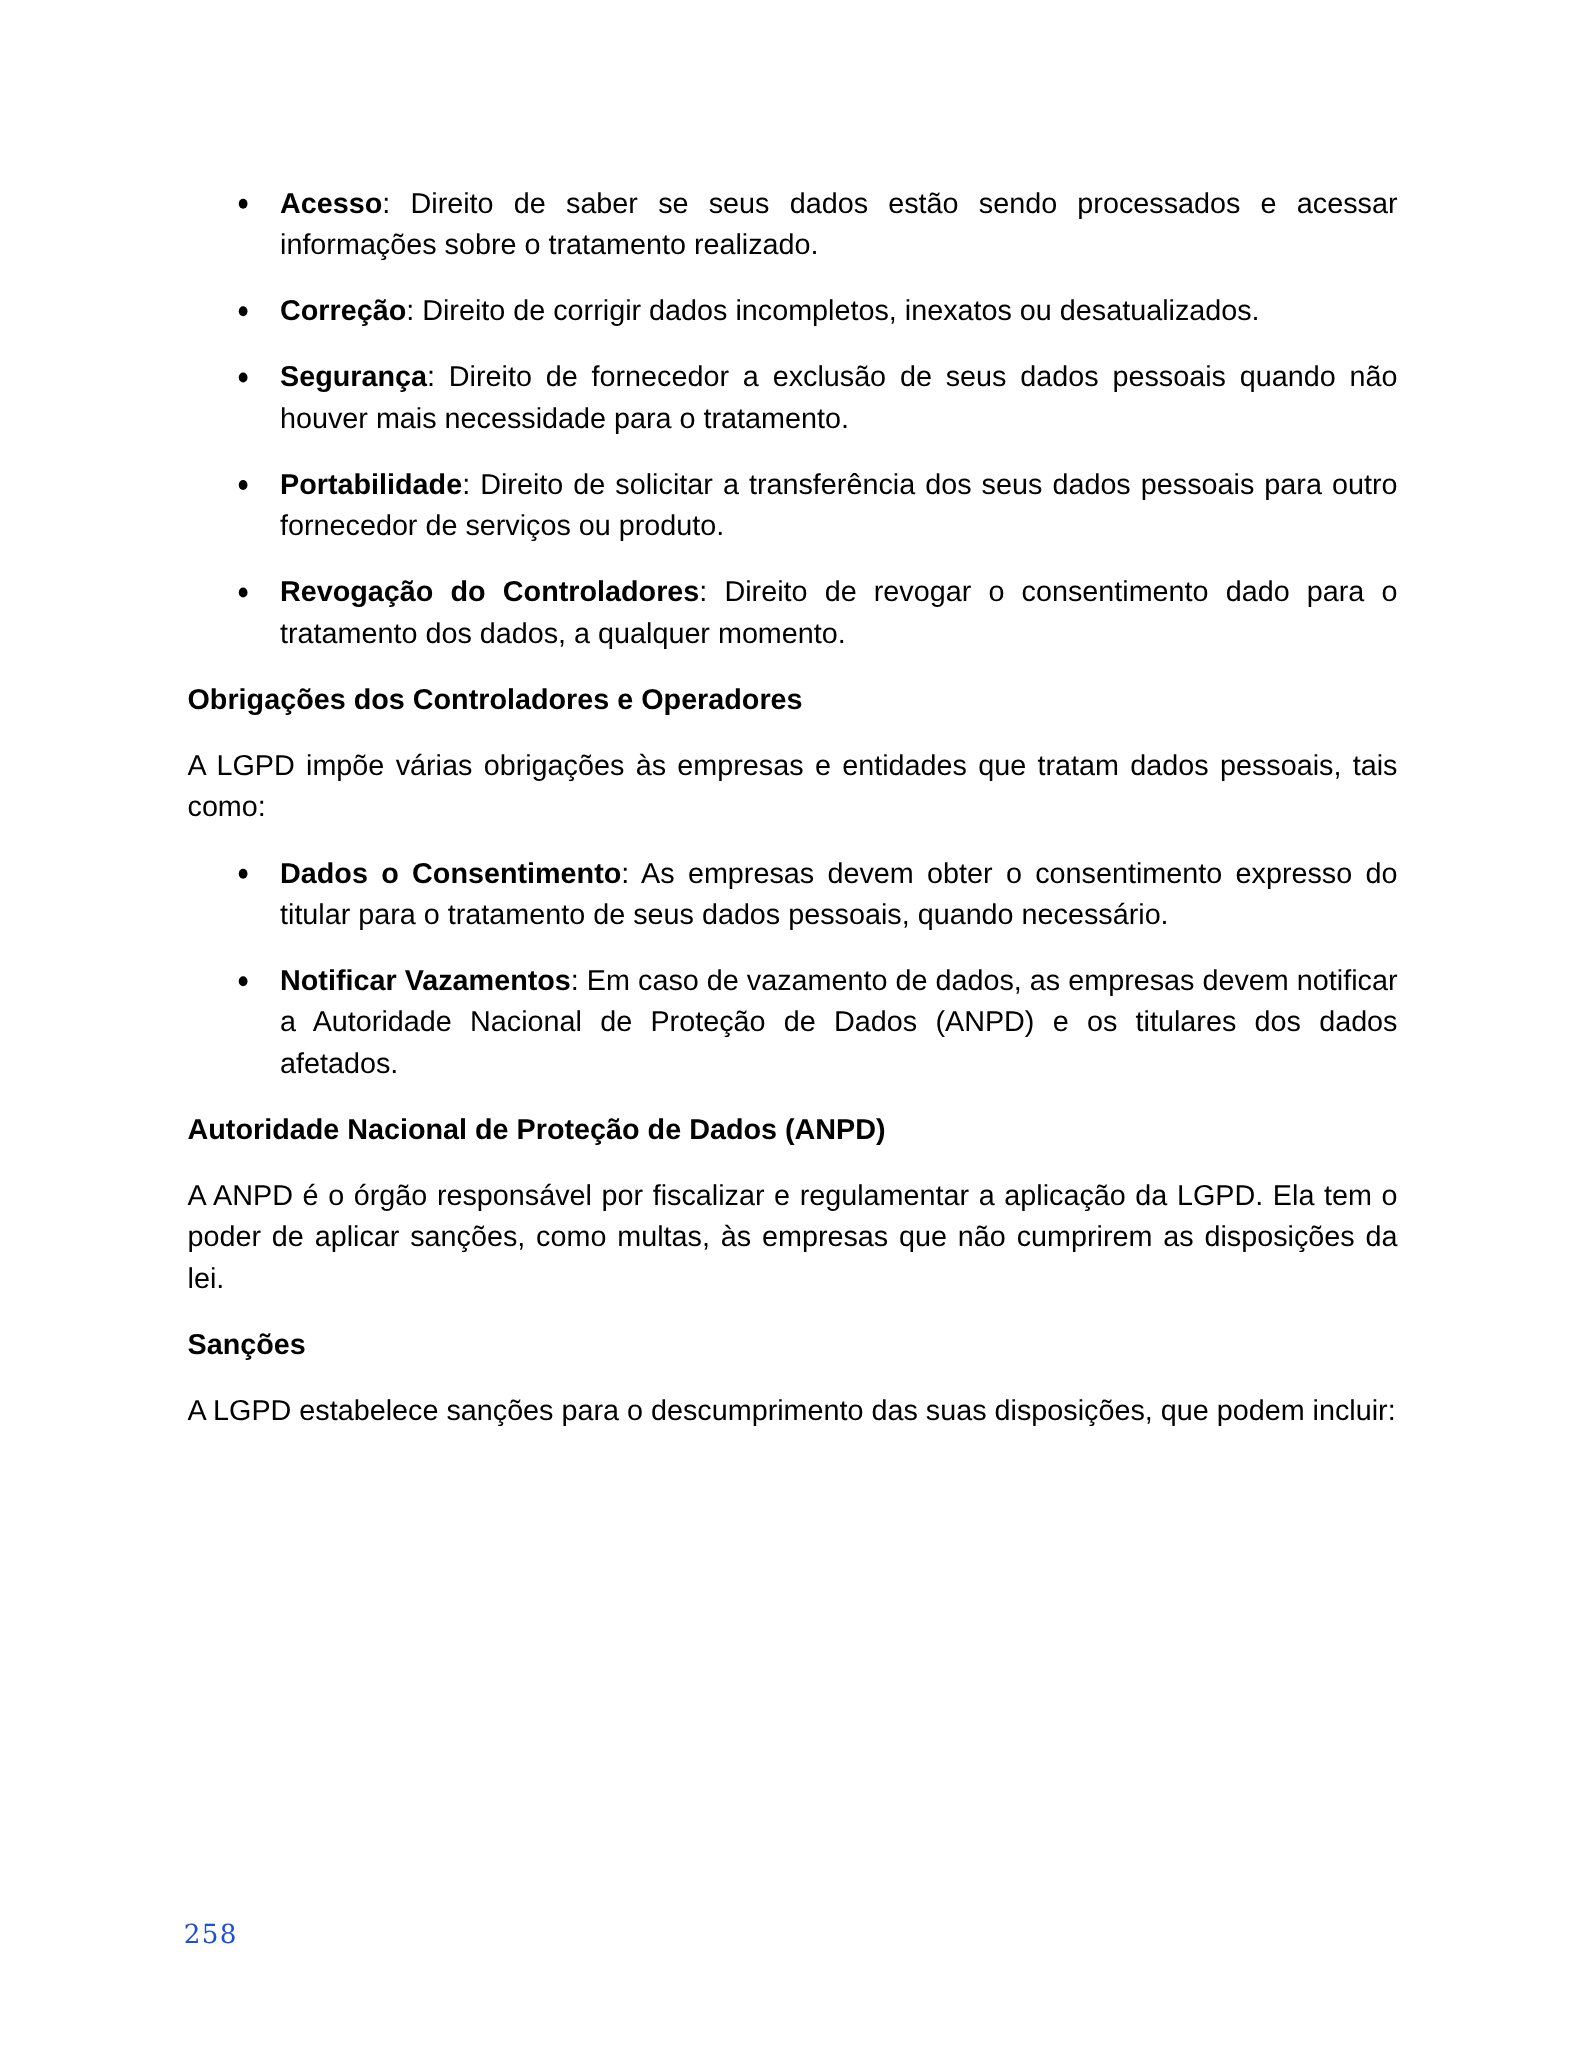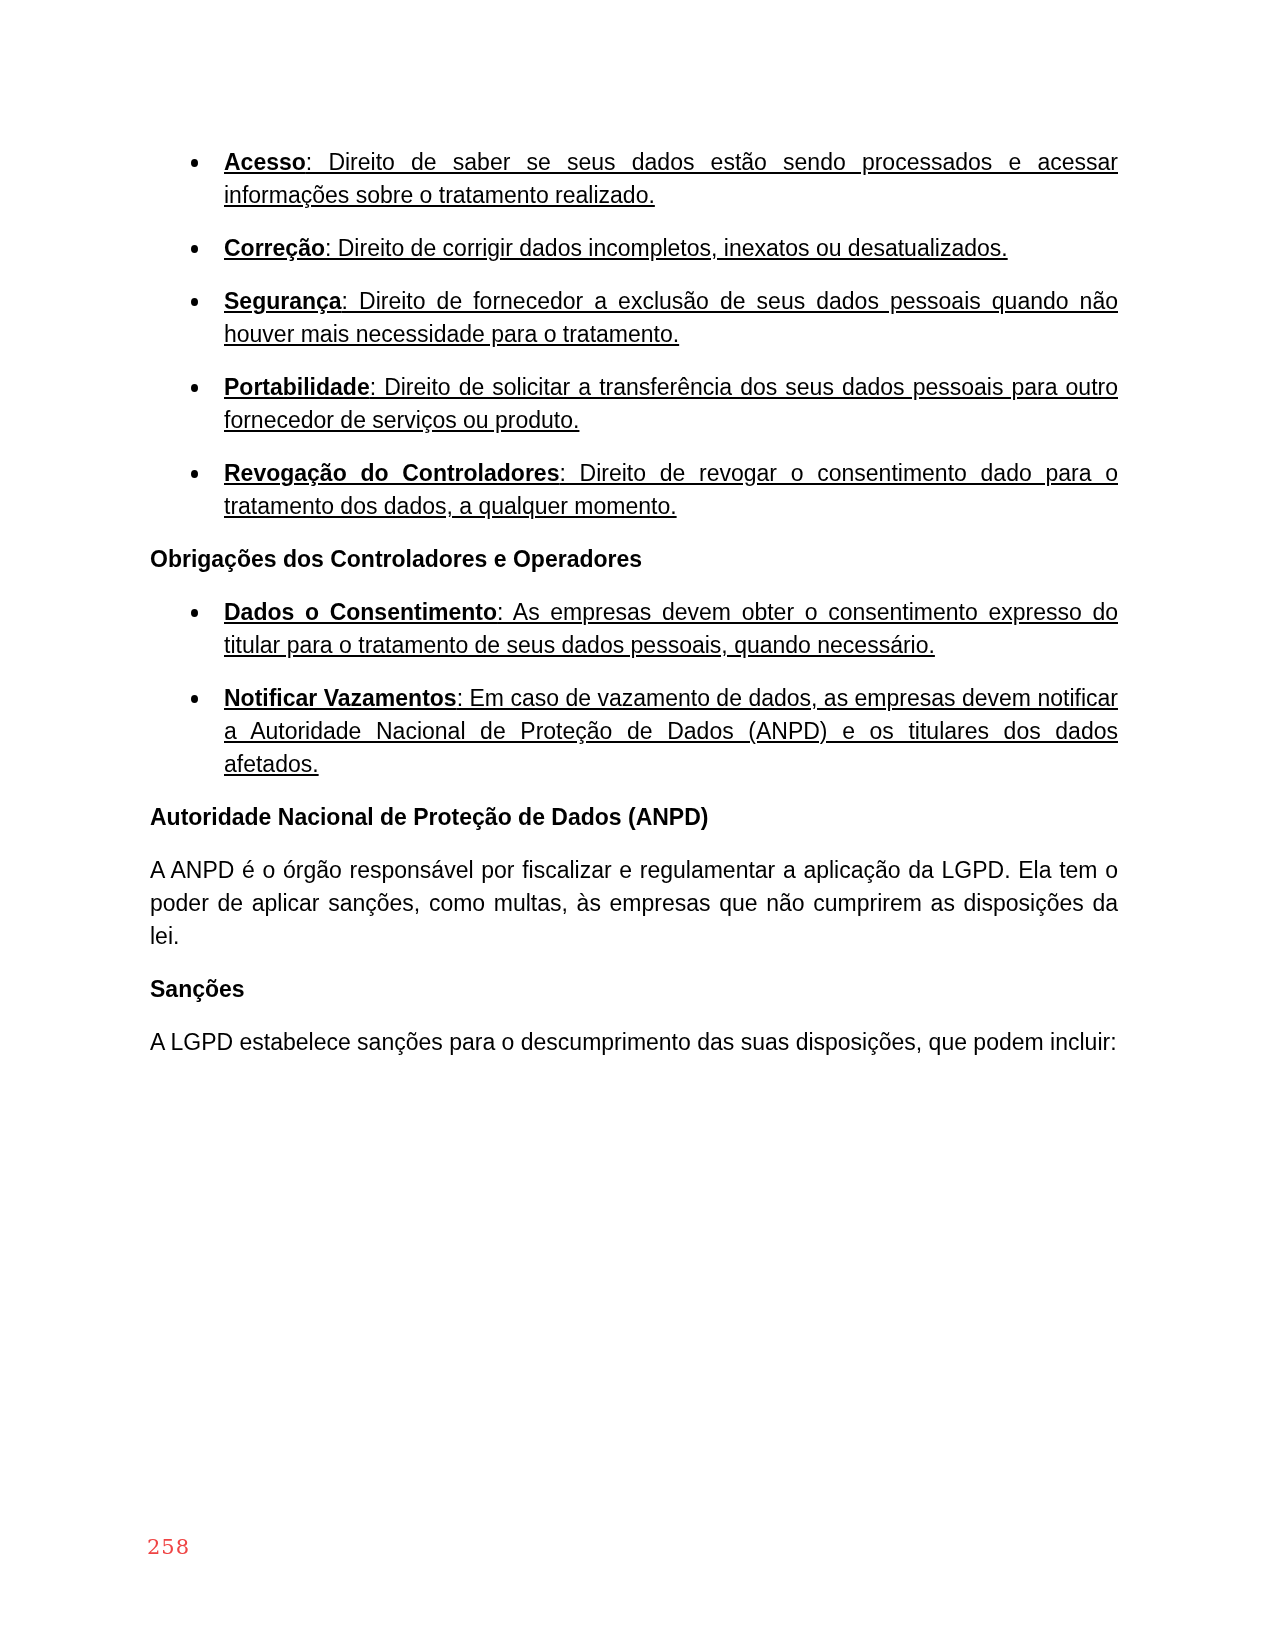--- a/index.html
+++ b/index.html
@@ -28,21 +28,20 @@
       text-align: justify;
     }
     .heading {
       margin: 0 0 20px 0;
       font-weight: bold;
     }
     ul.bullets {
       list-style: none;
       margin: 0;
       padding: 0;
-      text-decoration: underline;
     }
     ul.bullets li {
       position: relative;
       padding-left: 74px;
       margin: 0 0 20px 0;
       text-align: justify;
     }
     ul.bullets li .bullet-dot {
       position: absolute;
       left: 41px;
@@ -53,21 +52,21 @@
       background: #000;
     }
     .term { font-weight: bold; }
     .page-number {
       position: absolute;
       left: 147px;
       top: 1535px;
       font-family: "DejaVu Serif", serif;
       font-size: 21px;
       letter-spacing: 1px;
-      color: #ef4444;
+      color: #1d4ed8;
     }
   </style>
 </head>
 <body>
 
 <div class="page">
 
 
   <ul class="bullets">
     <li>
@@ -86,20 +85,21 @@
       <span class="bullet-dot"></span>
       <span class="term">Portabilidade</span><span>: Direito de solicitar a transferência dos seus dados pessoais para outro fornecedor de serviços ou produto.</span>
     </li>
     <li>
       <span class="bullet-dot"></span>
       <span class="term">Revogação do Controladores</span><span>: Direito de revogar o consentimento dado para o tratamento dos dados, a qualquer momento.</span>
     </li>
   </ul>
 
   <p class="heading">Obrigações dos Controladores e Operadores</p>
+  <p class="para">A LGPD impõe várias obrigações às empresas e entidades que tratam dados pessoais, tais como:</p>
 
   <ul class="bullets">
     <li>
       <span class="bullet-dot"></span>
       <span class="term">Dados o Consentimento</span><span>: As empresas devem obter o consentimento expresso do titular para o tratamento de seus dados pessoais, quando necessário.</span>
     </li>
     <li>
       <span class="bullet-dot"></span>
       <span class="term">Notificar Vazamentos</span><span>: Em caso de vazamento de dados, as empresas devem notificar a Autoridade Nacional de Proteção de Dados (ANPD) e os titulares dos dados afetados.</span>
     </li>

